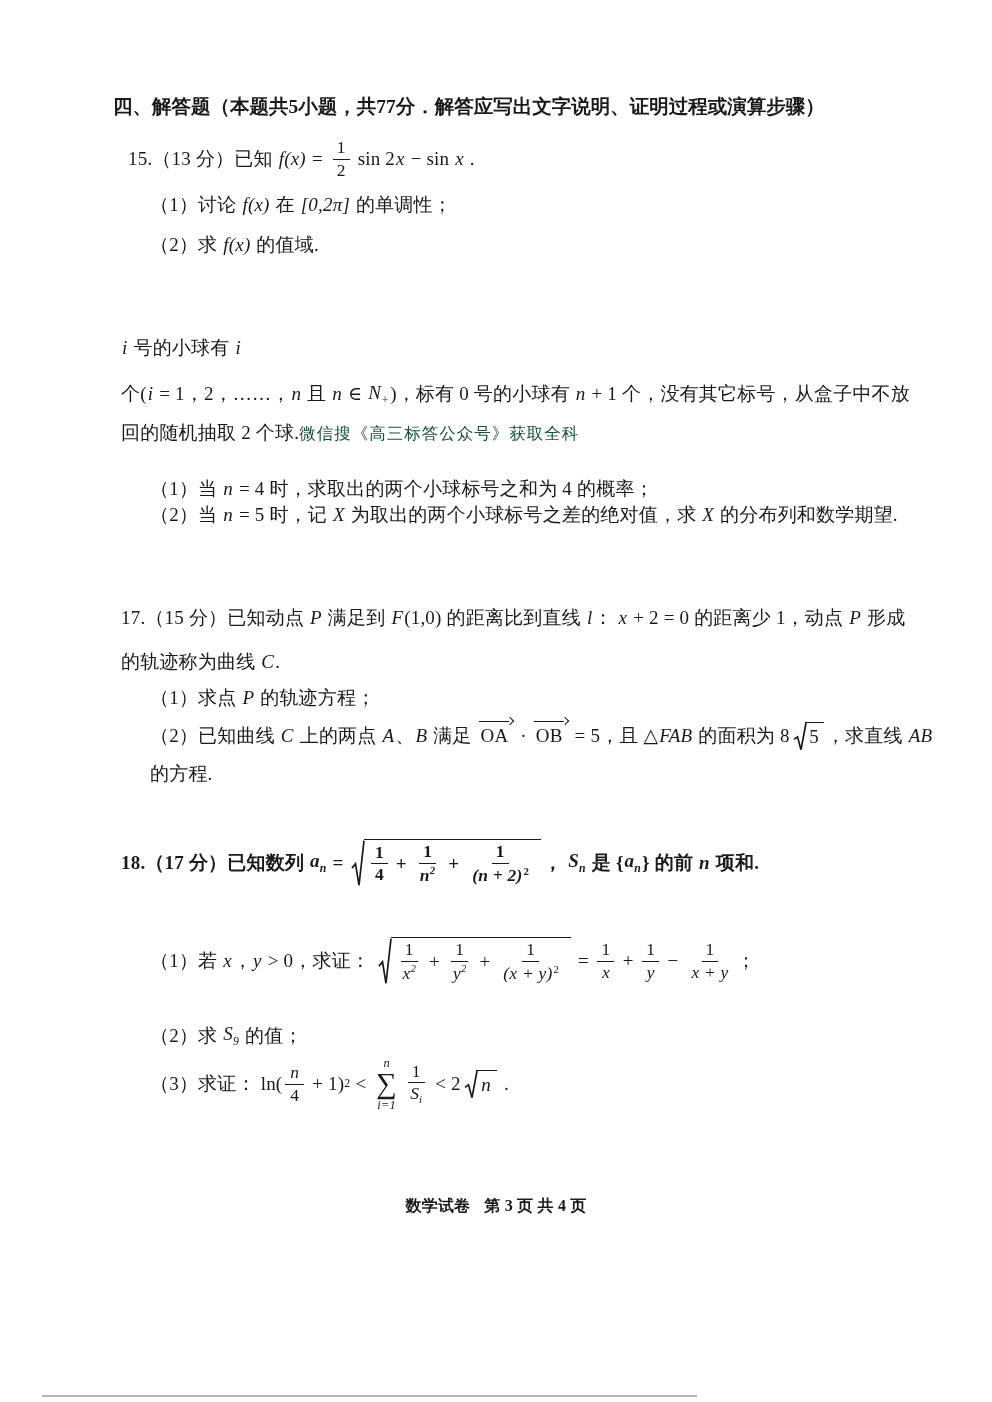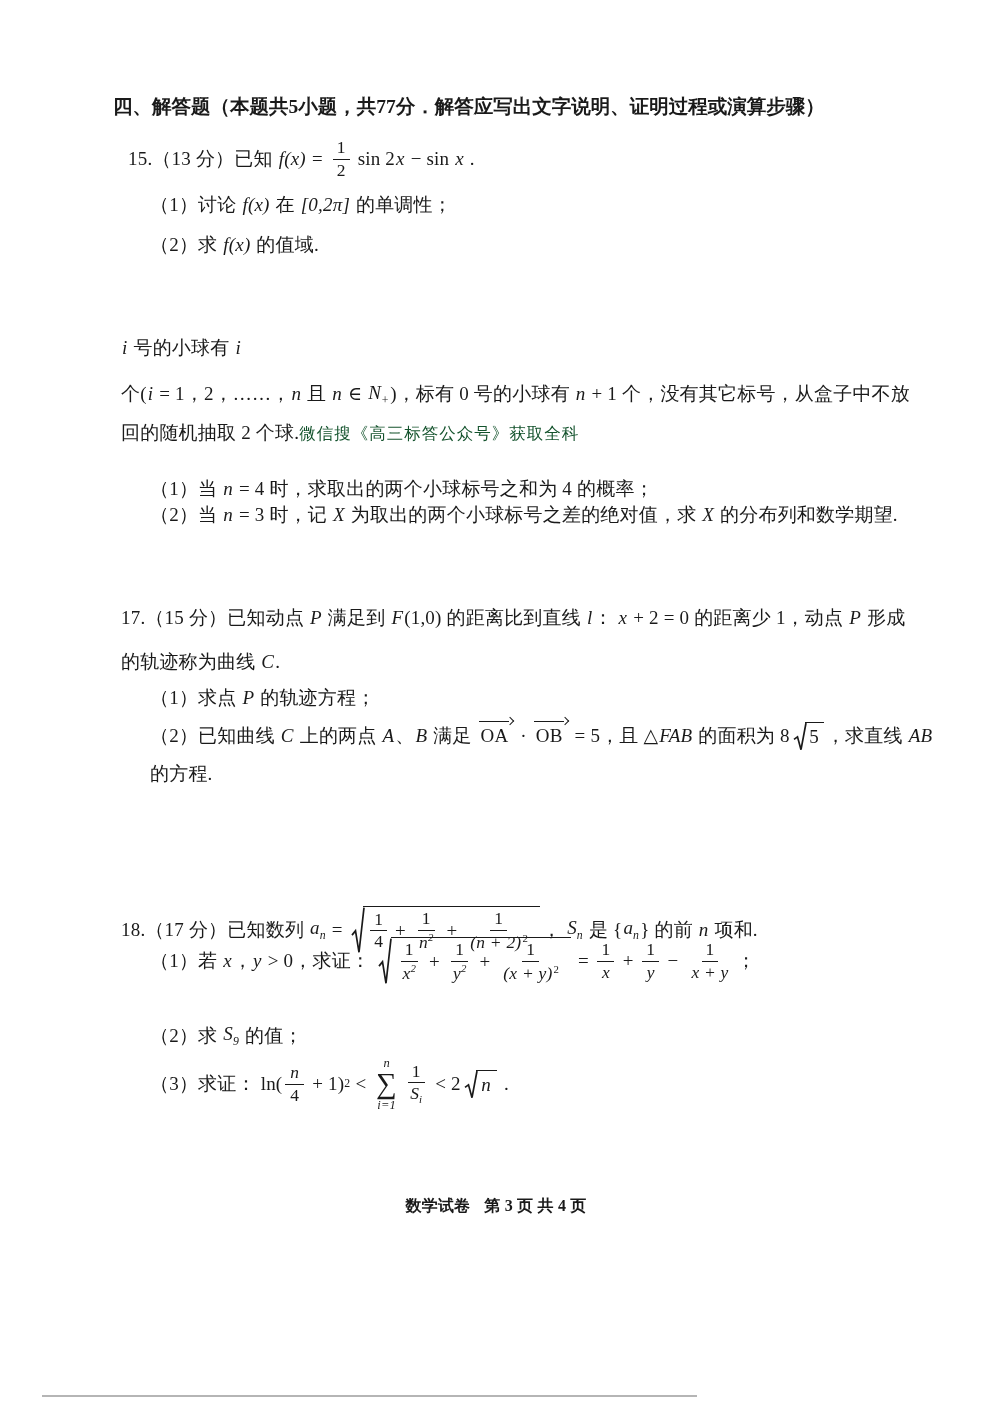--- a/index.html
+++ b/index.html
@@ -57,31 +57,31 @@
   <div class="blk hdr" style="left:113px;top:94px;">四、解答题（本题共5小题，共77分．解答应写出文字说明、证明过程或演算步骤）</div>
 
   <div class="blk" style="left:128px;top:131px;min-height:56px;"><span class="seg-t">15.（13 分）已知 </span><span class="seg-m">f(x) = </span><span class="frac"><span class="fnum"><span class="seg-t">1</span></span><span class="fden"><span class="seg-t">2</span></span></span><span class="seg-t"> sin 2</span><span class="seg-m">x</span><span class="seg-t"> − sin </span><span class="seg-m">x</span><span class="seg-t"> .</span></div>
   <div class="blk" style="left:150px;top:193px;"><span class="seg-t">（1）讨论 </span><span class="seg-m">f(x)</span><span class="seg-t"> 在 </span><span class="seg-m">[0,2π]</span><span class="seg-t"> 的单调性；</span></div>
   <div class="blk" style="left:150px;top:233px;"><span class="seg-t">（2）求 </span><span class="seg-m">f(x)</span><span class="seg-t"> 的值域.</span></div>
 
   <div class="blk" style="left:121px;top:336px;"><span class="seg-m">i</span><span class="seg-t"> 号的小球有 </span><span class="seg-m">i</span></div>
   <div class="blk" style="left:121px;top:381px;"><span class="seg-t">个(</span><span class="seg-m">i</span><span class="seg-t"> = 1，2，……，</span><span class="seg-m">n</span><span class="seg-t"> 且 </span><span class="seg-m">n</span><span class="seg-t"> ∈ </span><span class="seg-m">N<sub class="seg-sub">+</sub></span><span class="seg-t">)，标有 0 号的小球有 </span><span class="seg-m">n</span><span class="seg-t"> + 1 个，没有其它标号，从盒子中不放</span></div>
   <div class="blk" style="left:121px;top:421px;"><span class="seg-t">回的随机抽取 2 个球.</span><span class="seg-w">微信搜《高三标答公众号》获取全科</span></div>
   <div class="blk" style="left:150px;top:453px;margin-top:24px;"><span class="seg-t">（1）当 </span><span class="seg-m">n</span><span class="seg-t"> = 4 时，求取出的两个小球标号之和为 4 的概率；</span></div>
-  <div class="blk" style="left:150px;top:503px;"><span class="seg-t">（2）当 </span><span class="seg-m">n</span><span class="seg-t"> = 3 时，记 </span><span class="seg-m">X</span><span class="seg-t"> 为取出的两个小球标号之差的绝对值，求 </span><span class="seg-m">X</span><span class="seg-t"> 的分布列和数学期望.</span></div>
+  <div class="blk" style="left:150px;top:503px;"><span class="seg-t">（2）当 </span><span class="seg-m">n</span><span class="seg-t"> = 5 时，记 </span><span class="seg-m">X</span><span class="seg-t"> 为取出的两个小球标号之差的绝对值，求 </span><span class="seg-m">X</span><span class="seg-t"> 的分布列和数学期望.</span></div>
 
   <div class="blk" style="left:121px;top:606px;"><span class="seg-t">17.（15 分）已知动点 </span><span class="seg-m">P</span><span class="seg-t"> 满足到 </span><span class="seg-m">F</span><span class="seg-t">(1,0) 的距离比到直线 </span><span class="seg-m">l</span><span class="seg-t">： </span><span class="seg-m">x</span><span class="seg-t"> + 2 = 0 的距离少 1，动点 </span><span class="seg-m">P</span><span class="seg-t"> 形成</span></div>
   <div class="blk" style="left:121px;top:650px;"><span class="seg-t">的轨迹称为曲线 </span><span class="seg-m">C</span><span class="seg-t">.</span></div>
   <div class="blk" style="left:150px;top:686px;"><span class="seg-t">（1）求点 </span><span class="seg-m">P</span><span class="seg-t"> 的轨迹方程；</span></div>
   <div class="blk" style="left:150px;top:712px;min-height:48px;"><span class="seg-t">（2）已知曲线 </span><span class="seg-m">C</span><span class="seg-t"> 上的两点 </span><span class="seg-m">A</span><span class="seg-t">、</span><span class="seg-m">B</span><span class="seg-t"> 满足 </span><span class="vec">OA<span class="vbar"></span><span class="vtip"></span></span><span class="seg-t"> · </span><span class="vec">OB<span class="vbar"></span><span class="vtip"></span></span><span class="seg-t"> = 5，且 △</span><span class="seg-m">FAB</span><span class="seg-t"> 的面积为 8</span><span class="sqrt"><span class="rad"><svg viewBox="0 0 14 28" preserveAspectRatio="none">
             <path d="M1 17 L4.5 14.5 L8 27 L13 1" fill="none" stroke="#1a1a1a" stroke-width="1.7" vector-effect="non-scaling-stroke"></path>
           </svg></span><span class="radicand"><span class="seg-t">5</span></span></span><span class="seg-t">，求直线 </span><span class="seg-m">AB</span></div>
   <div class="blk" style="left:150px;top:762px;"><span class="seg-t">的方程.</span></div>
 
-  <div class="blk" style="left:121px;top:892px;min-height:76px;"><span class="seg-t">18.（17 分）已知数列 </span><span class="seg-m">a<sub class="seg-sub">n</sub></span><span class="seg-t"> = </span><span class="sqrt"><span class="rad"><svg viewBox="0 0 14 28" preserveAspectRatio="none">
+  <div class="blk" style="left:121px;top:825px;min-height:76px;font-weight:bold;"><span class="seg-t">18.（17 分）已知数列 </span><span class="seg-m">a<sub class="seg-sub">n</sub></span><span class="seg-t"> = </span><span class="sqrt"><span class="rad"><svg viewBox="0 0 14 28" preserveAspectRatio="none">
             <path d="M1 17 L4.5 14.5 L8 27 L13 1" fill="none" stroke="#1a1a1a" stroke-width="1.7" vector-effect="non-scaling-stroke"></path>
           </svg></span><span class="radicand"><span class="frac"><span class="fnum"><span class="seg-t">1</span></span><span class="fden"><span class="seg-t">4</span></span></span><span class="seg-t"> + </span><span class="frac"><span class="fnum"><span class="seg-t">1</span></span><span class="fden"><span class="seg-m">n<sup class="seg-sup">2</sup></span></span></span><span class="seg-t"> + </span><span class="frac"><span class="fnum"><span class="seg-t">1</span></span><span class="fden"><span class="seg-m">(n + 2)</span><sup class="seg-sup">2</sup></span></span></span></span><span class="seg-t">， </span><span class="seg-m">S<sub class="seg-sub">n</sub></span><span class="seg-t"> 是 {</span><span class="seg-m">a<sub class="seg-sub">n</sub></span><span class="seg-t">} 的前 </span><span class="seg-m">n</span><span class="seg-t"> 项和.</span></div>
   <div class="blk" style="left:150px;top:925px;min-height:72px;"><span class="seg-t">（1）若 </span><span class="seg-m">x</span><span class="seg-t">，</span><span class="seg-m">y</span><span class="seg-t"> &gt; 0，求证： </span><span class="sqrt"><span class="rad"><svg viewBox="0 0 14 28" preserveAspectRatio="none">
             <path d="M1 17 L4.5 14.5 L8 27 L13 1" fill="none" stroke="#1a1a1a" stroke-width="1.7" vector-effect="non-scaling-stroke"></path>
           </svg></span><span class="radicand"><span class="frac"><span class="fnum"><span class="seg-t">1</span></span><span class="fden"><span class="seg-m">x<sup class="seg-sup">2</sup></span></span></span><span class="seg-t"> + </span><span class="frac"><span class="fnum"><span class="seg-t">1</span></span><span class="fden"><span class="seg-m">y<sup class="seg-sup">2</sup></span></span></span><span class="seg-t"> + </span><span class="frac"><span class="fnum"><span class="seg-t">1</span></span><span class="fden"><span class="seg-m">(x + y)</span><sup class="seg-sup">2</sup></span></span></span></span><span class="seg-t"> = </span><span class="frac"><span class="fnum"><span class="seg-t">1</span></span><span class="fden"><span class="seg-m">x</span></span></span><span class="seg-t"> + </span><span class="frac"><span class="fnum"><span class="seg-t">1</span></span><span class="fden"><span class="seg-m">y</span></span></span><span class="seg-t"> − </span><span class="frac"><span class="fnum"><span class="seg-t">1</span></span><span class="fden"><span class="seg-m">x + y</span></span></span><span class="seg-t">；</span></div>
   <div class="blk" style="left:150px;top:1016px;min-height:40px;"><span class="seg-t">（2）求 </span><span class="seg-m">S<sub class="seg-sub">9</sub></span><span class="seg-t"> 的值；</span></div>
   <div class="blk" style="left:150px;top:1052px;min-height:64px;"><span class="seg-t">（3）求证： ln(</span><span class="frac"><span class="fnum"><span class="seg-m">n</span></span><span class="fden"><span class="seg-t">4</span></span></span><span class="seg-t"> + 1)</span><sup class="seg-sup">2</sup><span class="seg-t"> &lt; </span><span class="sum"><span class="slim">n</span><span class="sigma">∑</span><span class="slim">i=1</span></span><span class="frac"><span class="fnum"><span class="seg-t">1</span></span><span class="fden"><span class="seg-m">S<sub class="seg-sub">i</sub></span></span></span><span class="seg-t"> &lt; 2</span><span class="sqrt"><span class="rad"><svg viewBox="0 0 14 28" preserveAspectRatio="none">
             <path d="M1 17 L4.5 14.5 L8 27 L13 1" fill="none" stroke="#1a1a1a" stroke-width="1.7" vector-effect="non-scaling-stroke"></path>
           </svg></span><span class="radicand"><span class="seg-m">n</span></span></span><span class="seg-t"> .</span></div>
 

